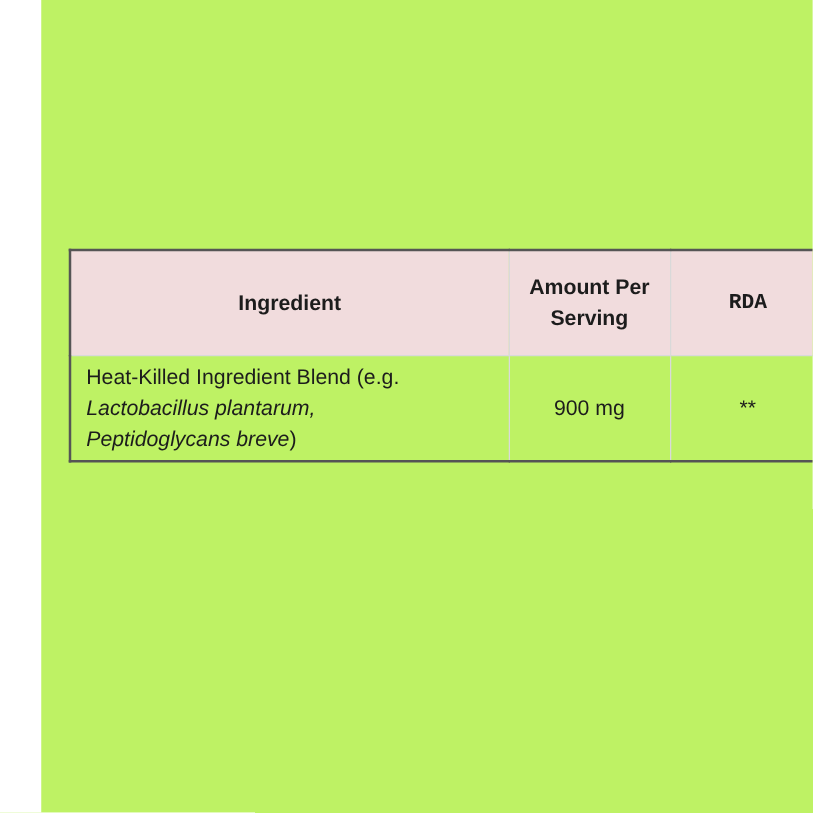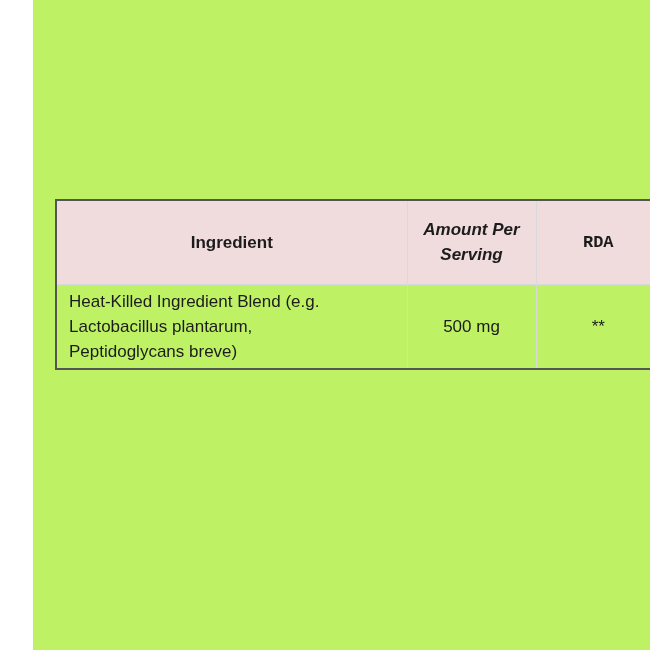--- a/index.html
+++ b/index.html
@@ -30,56 +30,56 @@
   table.facts-table th,
   table.facts-table td {
     border: 1px solid #d9d9d9;
     font-size: 17px;
     line-height: 25px;
     vertical-align: middle;
   }
   table.facts-table thead tr { height: 84px; }
   table.facts-table tbody tr { height: 84px; }
   th.col-ingredient { width: 351px; }
-  th.col-amount     { width: 129px; font-style: italic; }
+  th.col-amount     { width: 129px; }
   th.col-rda        { width: 125px; font-family: Liberation Mono, monospace; }
   table.facts-table th {
     background: #f1dcdd;
     font-weight: bold;
     text-align: center;
     padding: 0 14px;
   }
   td.cell-ingredient {
     text-align: left;
     padding: 4px 10px 4px 12px;
   }
   td.cell-amount,
   td.cell-rda {
     text-align: center;
     padding: 0 4px;
   }
-  .italic { }
+  .italic { font-style: italic; }
 </style>
 </head>
 <body>
 
 <div class="canvas">
   <table class="facts-table">
     <thead>
       <tr>
         <th class="col-ingredient">Ingredient</th>
         <th class="col-amount">Amount Per Serving</th>
         <th class="col-rda">RDA</th>
       </tr>
     </thead>
     <tbody>
       <tr>
         <td class="cell-ingredient">
           <span>Heat-Killed Ingredient Blend (e.g.</span><br>
           <span class="italic">Lactobacillus plantarum,</span><br>
           <span class="italic">Peptidoglycans breve</span><span>)</span>
         </td>
-        <td class="cell-amount">500 mg</td>
+        <td class="cell-amount">900 mg</td>
         <td class="cell-rda">**</td>
       </tr>
     </tbody>
   </table>
 </div>
 
 </body></html>

